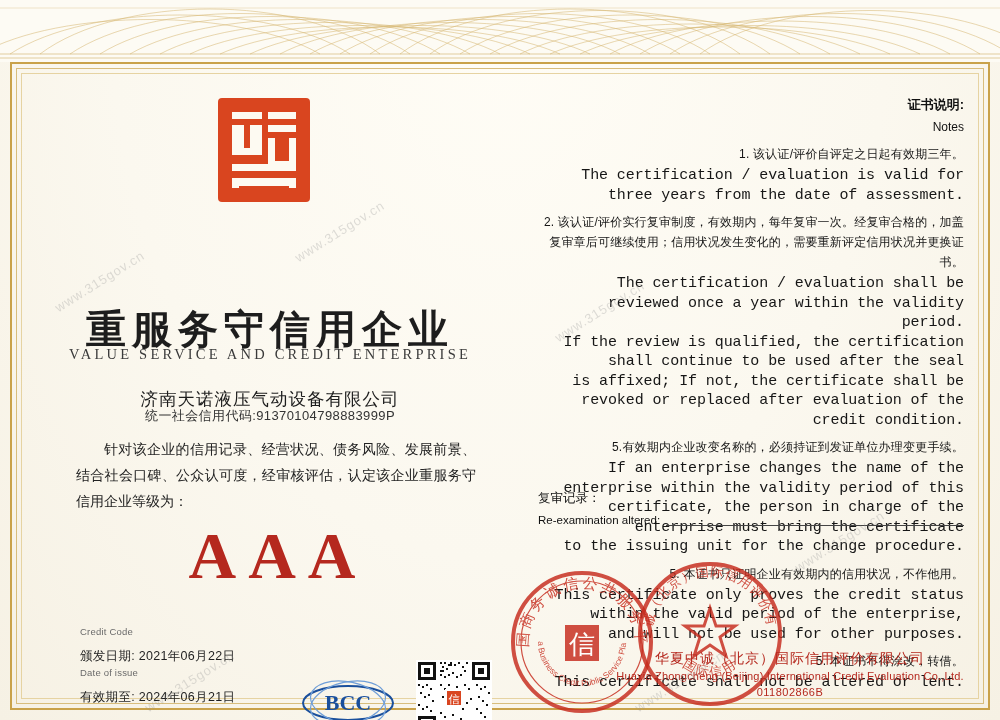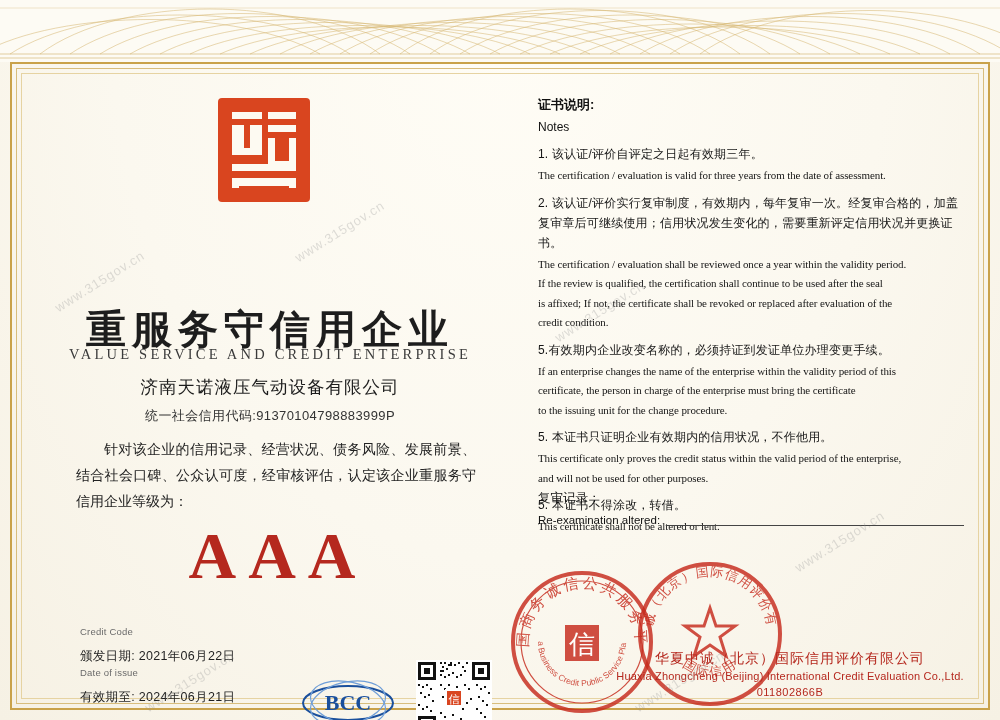--- a/index.html
+++ b/index.html
@@ -52,21 +52,21 @@
     font-size:40px;font-weight:bold;letter-spacing:6px;
     color:#1d1d1d;
     white-space:nowrap;
   }
   .title-en{
     position:absolute;left:0;top:262px;width:480px;text-align:center;
     font-size:14.5px;letter-spacing:3.2px;color:#3a3a3a;
     font-family:"Liberation Serif", serif;
   }
   .company{
-    position:absolute;left:0;top:291px;width:480px;text-align:center;
+    position:absolute;left:0;top:303px;width:480px;text-align:center;
     font-size:17.5px;color:#1d1d1d;letter-spacing:1px;
     font-family:"Liberation Sans", sans-serif;
   }
   .uscc{
     position:absolute;left:0;top:323px;width:480px;text-align:center;
     font-size:13px;color:#333;letter-spacing:.4px;
   }
   .para{
     position:absolute;left:46px;top:352px;width:400px;
     font-size:14px;line-height:26px;color:#222;
@@ -95,31 +95,31 @@
   }
   .bcc svg{display:block;}
   
   .qr{
     position:absolute;left:386px;top:576px;width:76px;height:76px;
     background:#fff;
   }
 
   
   .right{
-    position:absolute;left:538px;top:96px;width:426px;
+    position:absolute;left:538px;top:96px;width:426px;text-align:right;
   }
   .notes-cn{font-size:13px;font-weight:bold;color:#111;}
   .notes-en{font-size:12px;color:#111;margin-top:6px;margin-bottom:10px;}
   .n-cn{
     font-size:12px;color:#161616;line-height:20px;margin-top:3px;
     letter-spacing:.2px;
   }
   .n-en{
-    font-family:Liberation Serif, serif;
-    font-size:11px;color:#161616;line-height:19.5px;margin:2px 0 7px 0;
+    font-family:Liberation Mono, monospace;
+    font-size:15px;color:#161616;line-height:19.5px;margin:2px 0 7px 0;
     letter-spacing:-.1px;
   }
   .reexam{
     position:absolute;left:538px;top:490px;width:426px;
   }
   .re-cn{font-size:12.5px;color:#111;}
   .re-en{font-size:11.5px;color:#111;margin-top:6px;display:flex;align-items:flex-end;}
   .re-line{flex:1;border-bottom:1px solid #444;margin-left:6px;height:12px;}
 
   

